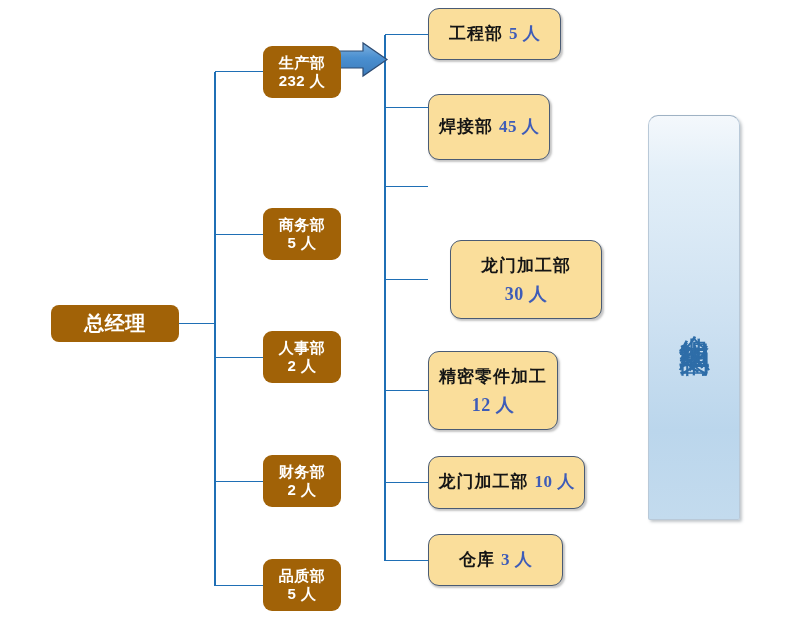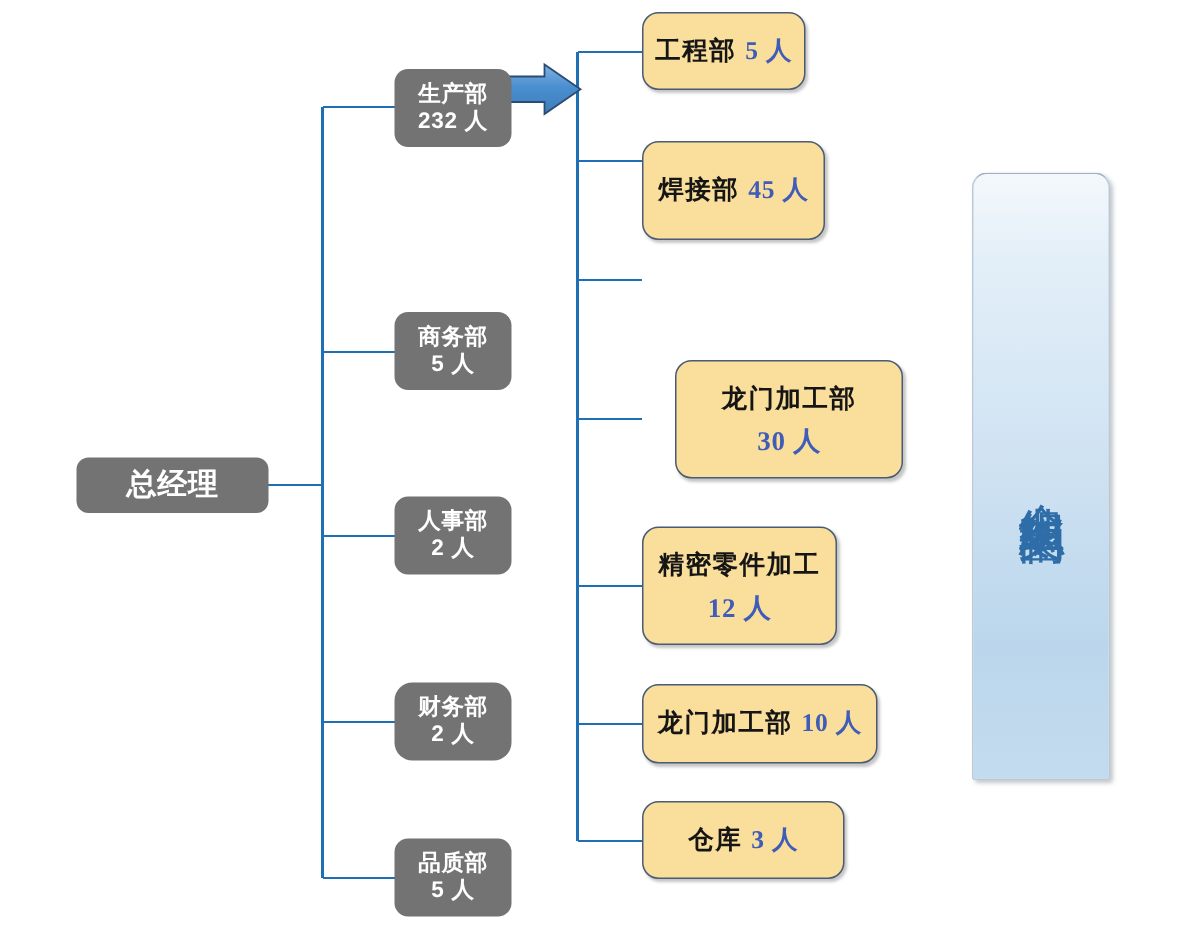--- a/index.html
+++ b/index.html
@@ -24,21 +24,21 @@
   #connectors {
     position: absolute;
     left: 0; top: 0;
     width: 797px;
     height: 619px;
     pointer-events: none;
   }
   
   .node-blue {
     position: absolute;
-    background: #737373;
+    background: #a16207;
     border-radius: 9px;
     color: #ffffff;
     font-weight: bold;
     display: flex;
     flex-direction: column;
     align-items: center;
     justify-content: center;
     text-align: center;
     line-height: 1.18;
     letter-spacing: 0.5px;
@@ -56,21 +56,21 @@
   }
   .dept-blue {
     left: 263px;
     width: 78px;
     height: 52px;
     font-size: 15px;
   }
   #node-production { top: 46px; }
   #node-business  { top: 208px; }
   #node-hr        { top: 331px; }
-  #node-finance   { top: 455px; border-radius: 12px; }
+  #node-finance   { top: 455px; }
   #node-quality   { top: 559px; }
 
   
   .node-yellow {
     position: absolute;
     background: #FADE9B;
     border: 1.4px solid #4A5B74;
     border-radius: 11px;
     box-sizing: border-box;
     display: flex;
@@ -93,21 +93,21 @@
   }
   .node-yellow .dcount {
     color: #3E5CB8;
     font-size: 17px;
     letter-spacing: 0.5px;
   }
   .node-yellow.two-line .dname { display: block; }
   .node-yellow.two-line .dcount { display: block; margin-top: 5px; font-size: 18px; }
   .node-yellow.one-line .dname { margin-right: 6px; }
 
-  #y-engineering { left: 428px; top: 8px;   width: 109px; height: 52px; }
+  #y-engineering { left: 428px; top: 8px;   width: 133px; height: 52px; }
   #y-welding     { left: 428px; top: 94px;  width: 122px; height: 66px; }
   #y-sheetmetal  { left: 428px; top: 161px; width: 125px; height: 52px; }
   #y-gantry      { left: 450px; top: 240px; width: 152px; height: 79px; }
   #y-precision   { left: 428px; top: 351px; width: 130px; height: 79px; }
   #y-painting    { left: 428px; top: 456px; width: 157px; height: 53px; }
   #y-warehouse   { left: 428px; top: 534px; width: 135px; height: 52px; }
 
   
   #title-panel {
     position: absolute;

